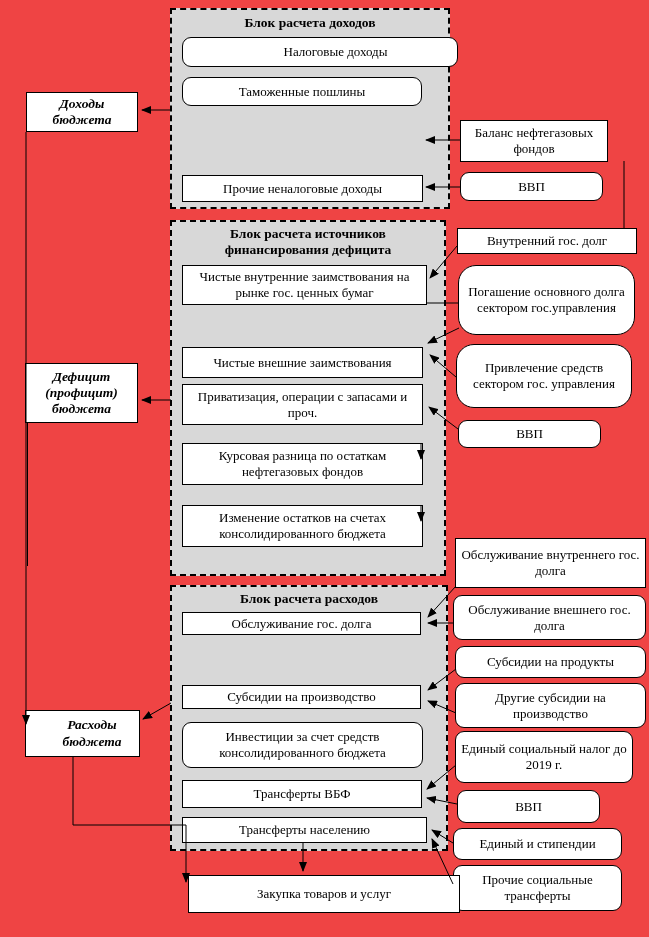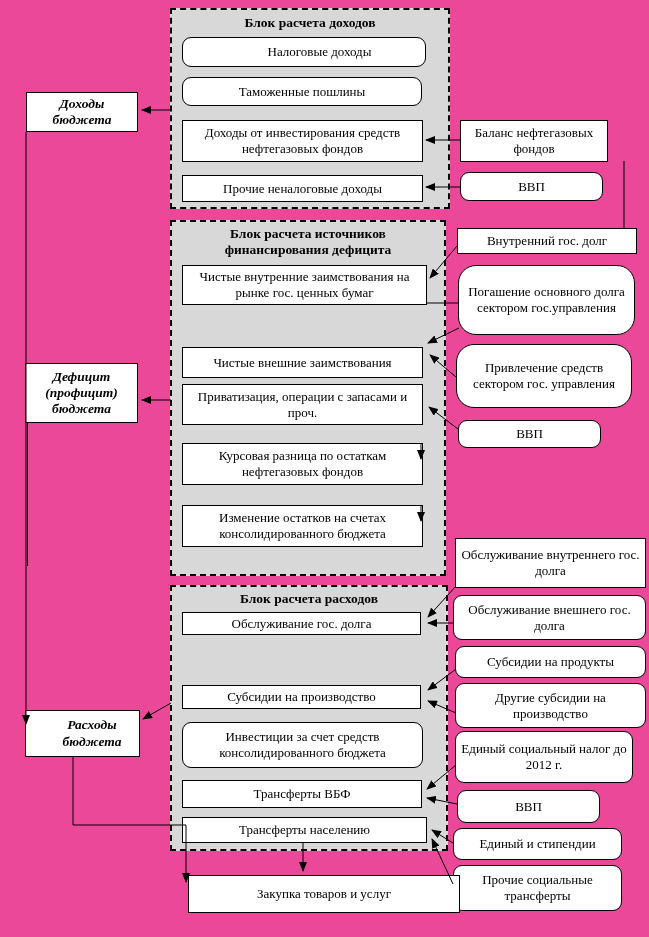--- a/index.html
+++ b/index.html
@@ -1,16 +1,16 @@
 <!DOCTYPE html>
 <html><head>
 <meta charset="utf-8">
 <style>
   html,body{margin:0;padding:0;background:#fff;}
-  .canvas{position:relative;width:649px;height:937px;background:#ec4899;overflow:hidden;
+  .canvas{position:relative;width:649px;height:937px;background:#ef4444;overflow:hidden;
           font-family:"Liberation Serif",serif;color:#000;}
   .blk{position:absolute;background:#d8d8d8;border:2px dashed #000;box-sizing:border-box;}
   .blk-title{position:absolute;text-align:center;font-weight:bold;font-size:13.5px;line-height:1.15;}
   .box{position:absolute;background:#fff;border:1px solid #000;box-sizing:border-box;
        display:flex;align-items:center;justify-content:center;text-align:center;
        font-size:13px;line-height:1.2;padding:1px 5px;}
   .rd{border-radius:9px;}
   .rd-lg{border-radius:18px;}
   .leftbox{font-weight:bold;font-style:italic;font-size:13.5px;}
   svg.wires{position:absolute;left:0;top:0;width:649px;height:937px;pointer-events:none;}
@@ -26,23 +26,22 @@
   <div class="blk" style="left:170px;top:585px;width:278px;height:266px;"></div>
 
   <div class="blk-title" style="left:170px;top:15px;width:280px;">Блок расчета доходов</div>
   <div class="blk-title" style="left:178px;top:226px;width:260px;">Блок расчета источников финансирования дефицита</div>
   <div class="blk-title" style="left:170px;top:591px;width:278px;">Блок расчета расходов</div>
 
   <div class="box leftbox" style="left:26px;top:92px;width:112px;height:40px;">Доходы бюджета</div>
   <div class="box leftbox" style="left:25px;top:363px;width:113px;height:60px;">Дефицит (профицит) бюджета</div>
   <div class="box leftbox" style="left:25px;top:710px;width:115px;height:47px;padding-left:24px;">Расходы бюджета</div>
 
-  <div class="box rd" style="left:182px;top:37px;width:244px;height:30px;padding-left:36px;">Налоговые доходы</div>
+  <div class="box rd" style="left:182px;top:37px;width:276px;height:30px;padding-left:36px;">Налоговые доходы</div>
   <div class="box rd" style="left:182px;top:77px;width:240px;height:29px;">Таможенные пошлины</div>
-  <div class="box" style="left:182px;top:120px;width:241px;height:42px;">Доходы от инвестирования средств нефтегазовых фондов</div>
   <div class="box" style="left:182px;top:175px;width:241px;height:27px;">Прочие неналоговые доходы</div>
 
   <div class="box" style="left:460px;top:120px;width:148px;height:42px;">Баланс нефтегазовых фондов</div>
   <div class="box rd" style="left:460px;top:172px;width:143px;height:29px;">ВВП</div>
 
   <div class="box" style="left:182px;top:265px;width:245px;height:40px;">Чистые внутренние заимствования на рынке гос. ценных бумаг</div>
   <div class="box" style="left:182px;top:347px;width:241px;height:31px;">Чистые внешние заимствования</div>
   <div class="box" style="left:182px;top:384px;width:241px;height:41px;">Приватизация, операции с запасами и проч.</div>
   <div class="box" style="left:182px;top:443px;width:241px;height:42px;">Курсовая разница по остаткам нефтегазовых фондов</div>
   <div class="box" style="left:182px;top:505px;width:241px;height:42px;">Изменение остатков на счетах консолидированного бюджета</div>
@@ -55,21 +54,21 @@
   <div class="box" style="left:182px;top:612px;width:239px;height:23px;">Обслуживание гос. долга</div>
   <div class="box" style="left:182px;top:685px;width:239px;height:24px;">Субсидии на производство</div>
   <div class="box rd" style="left:182px;top:722px;width:241px;height:46px;">Инвестиции за счет средств консолидированного бюджета</div>
   <div class="box" style="left:182px;top:780px;width:240px;height:28px;">Трансферты ВБФ</div>
   <div class="box" style="left:182px;top:817px;width:245px;height:26px;">Трансферты населению</div>
 
   <div class="box" style="left:455px;top:538px;width:191px;height:50px;">Обслуживание внутреннего гос. долга</div>
   <div class="box rd" style="left:453px;top:595px;width:193px;height:45px;">Обслуживание внешнего гос. долга</div>
   <div class="box rd" style="left:455px;top:646px;width:191px;height:32px;">Субсидии на продукты</div>
   <div class="box rd" style="left:455px;top:683px;width:191px;height:45px;">Другие субсидии на производство</div>
-  <div class="box rd" style="left:455px;top:731px;width:178px;height:52px;">Единый социальный налог до 2012 г.</div>
+  <div class="box rd" style="left:455px;top:731px;width:178px;height:52px;">Единый социальный налог до 2019 г.</div>
   <div class="box rd" style="left:457px;top:790px;width:143px;height:33px;">ВВП</div>
   <div class="box rd" style="left:453px;top:828px;width:169px;height:32px;">Единый и стипендии</div>
   <div class="box rd" style="left:453px;top:865px;width:169px;height:46px;">Прочие социальные трансферты</div>
 
   <div class="box" style="left:188px;top:875px;width:272px;height:38px;">Закупка товаров и услуг</div>
 
   <svg class="wires" viewBox="0 0 649 937">
     <defs>
       <marker id="ah" markerUnits="userSpaceOnUse" markerWidth="10" markerHeight="8" refX="9" refY="4" orient="auto">
         <path d="M0,0 L10,4 L0,8 Z" fill="#000"></path>

